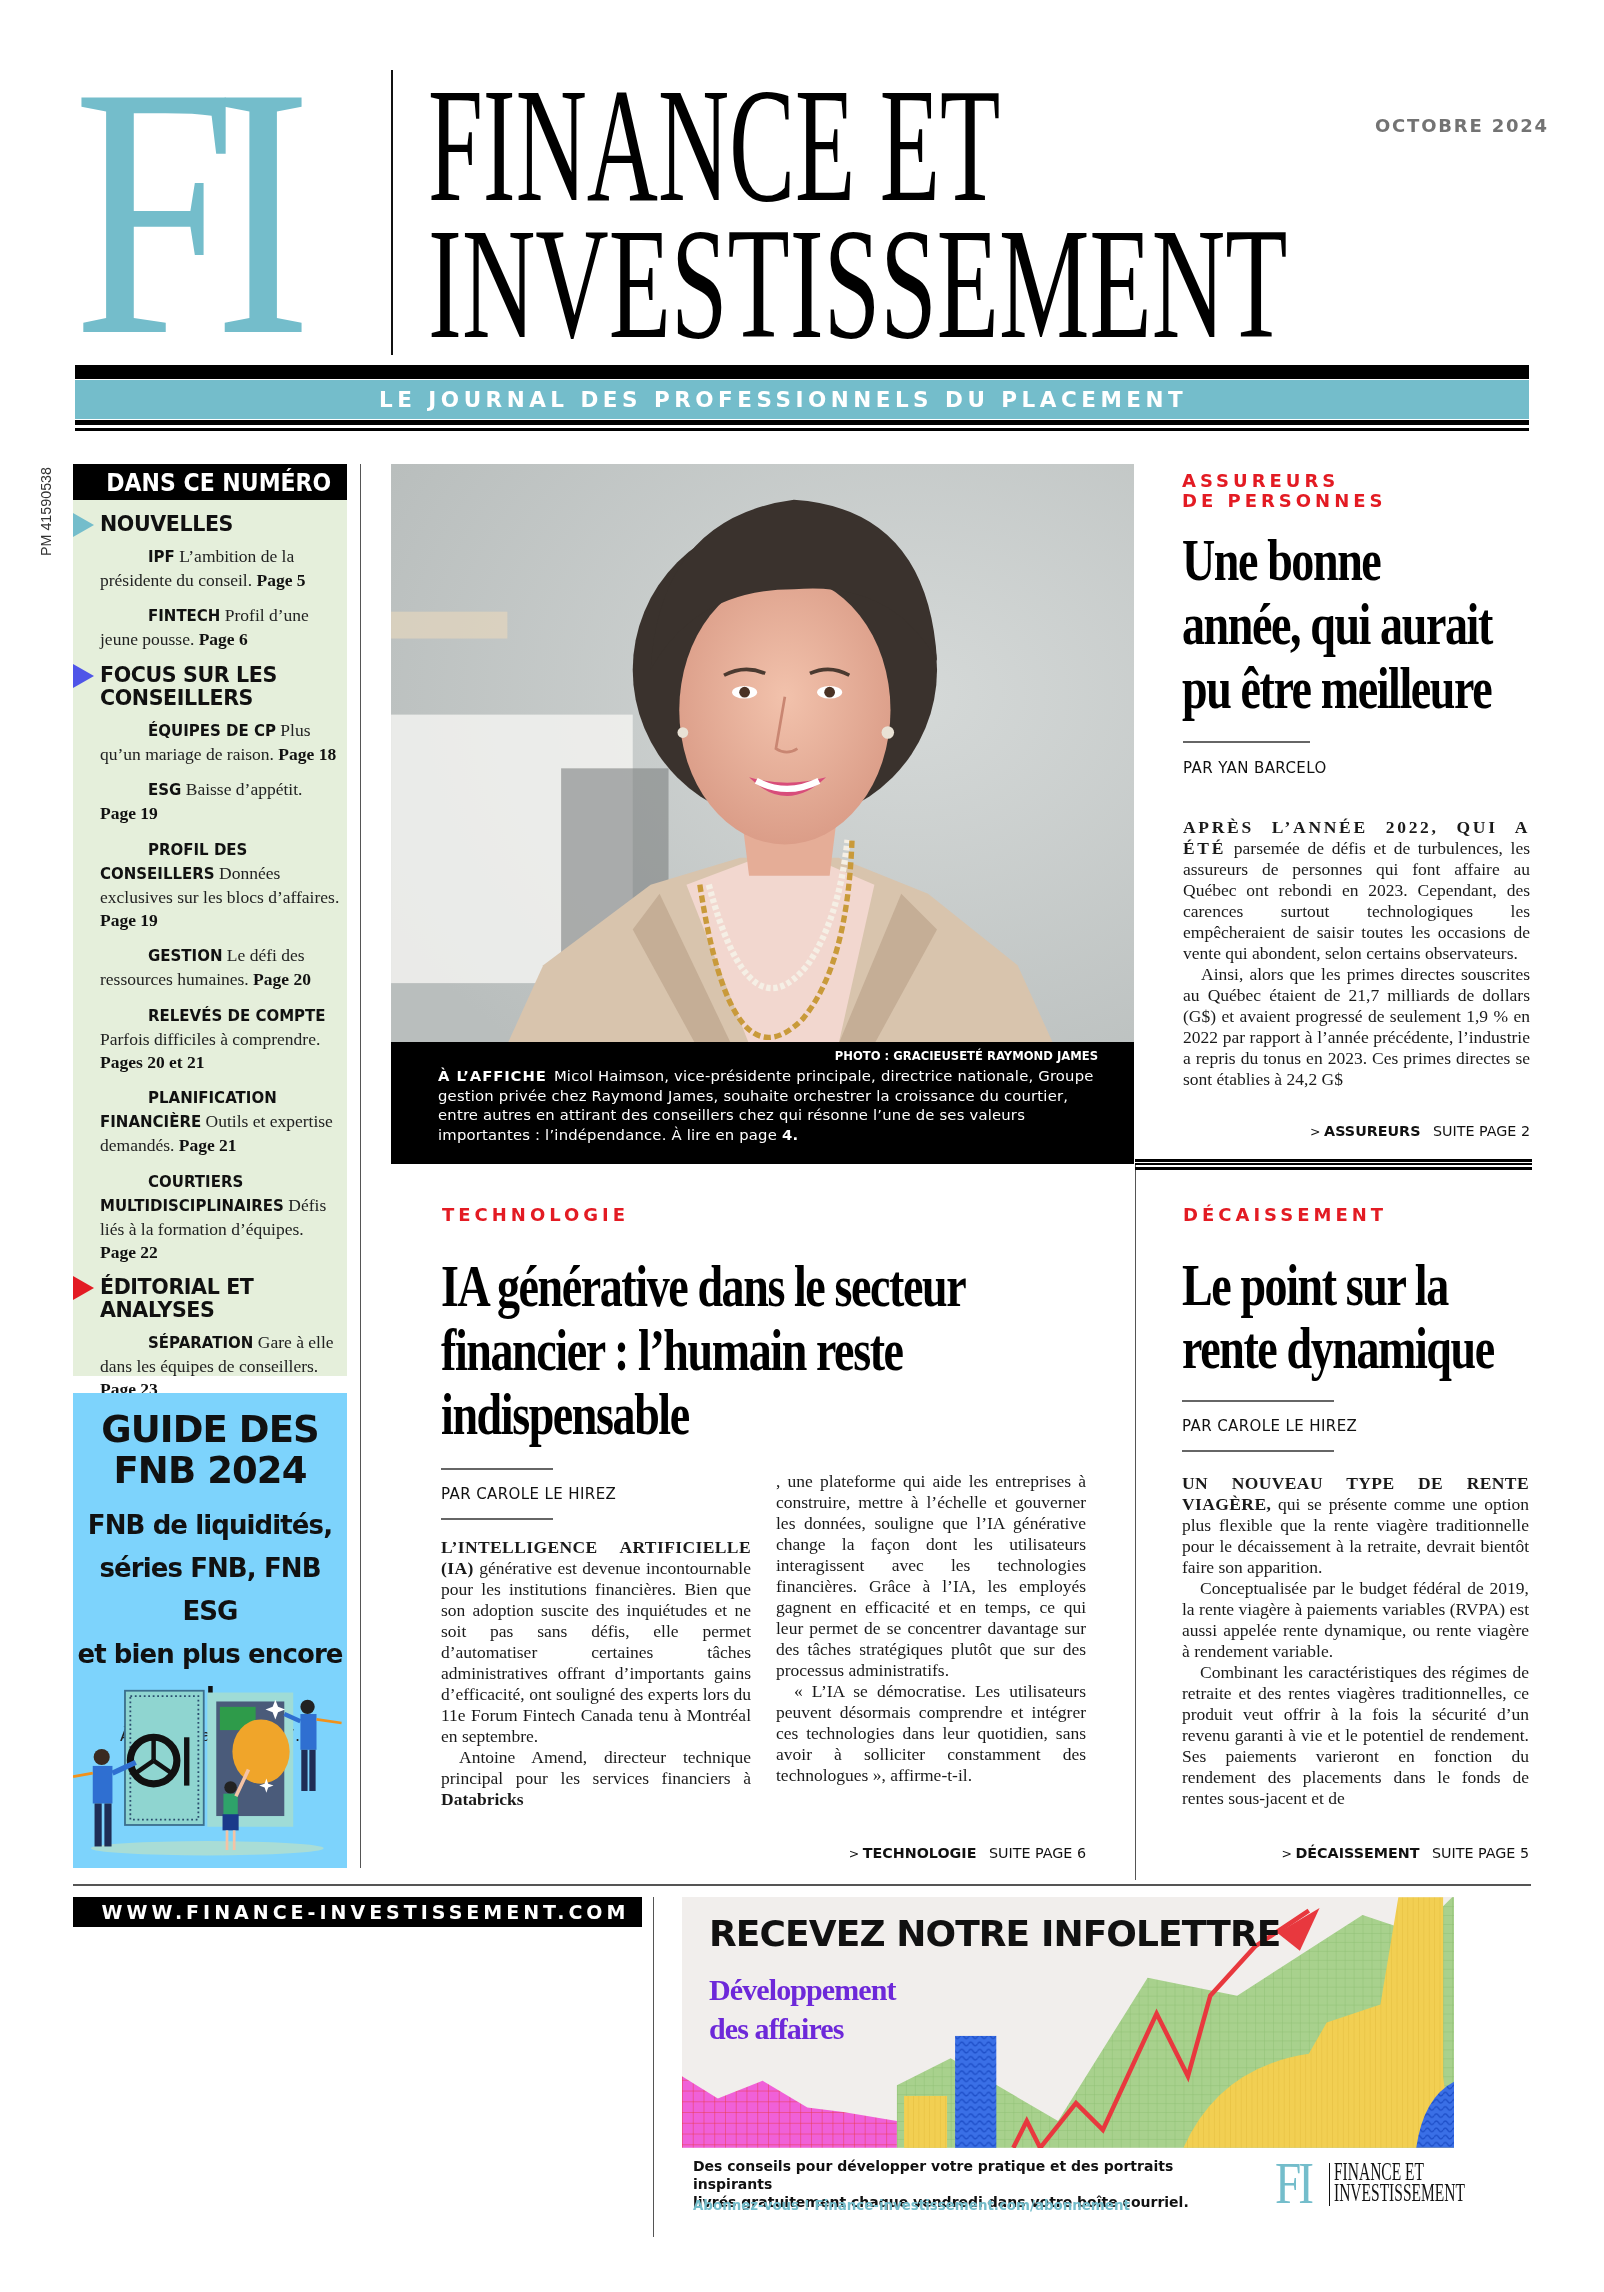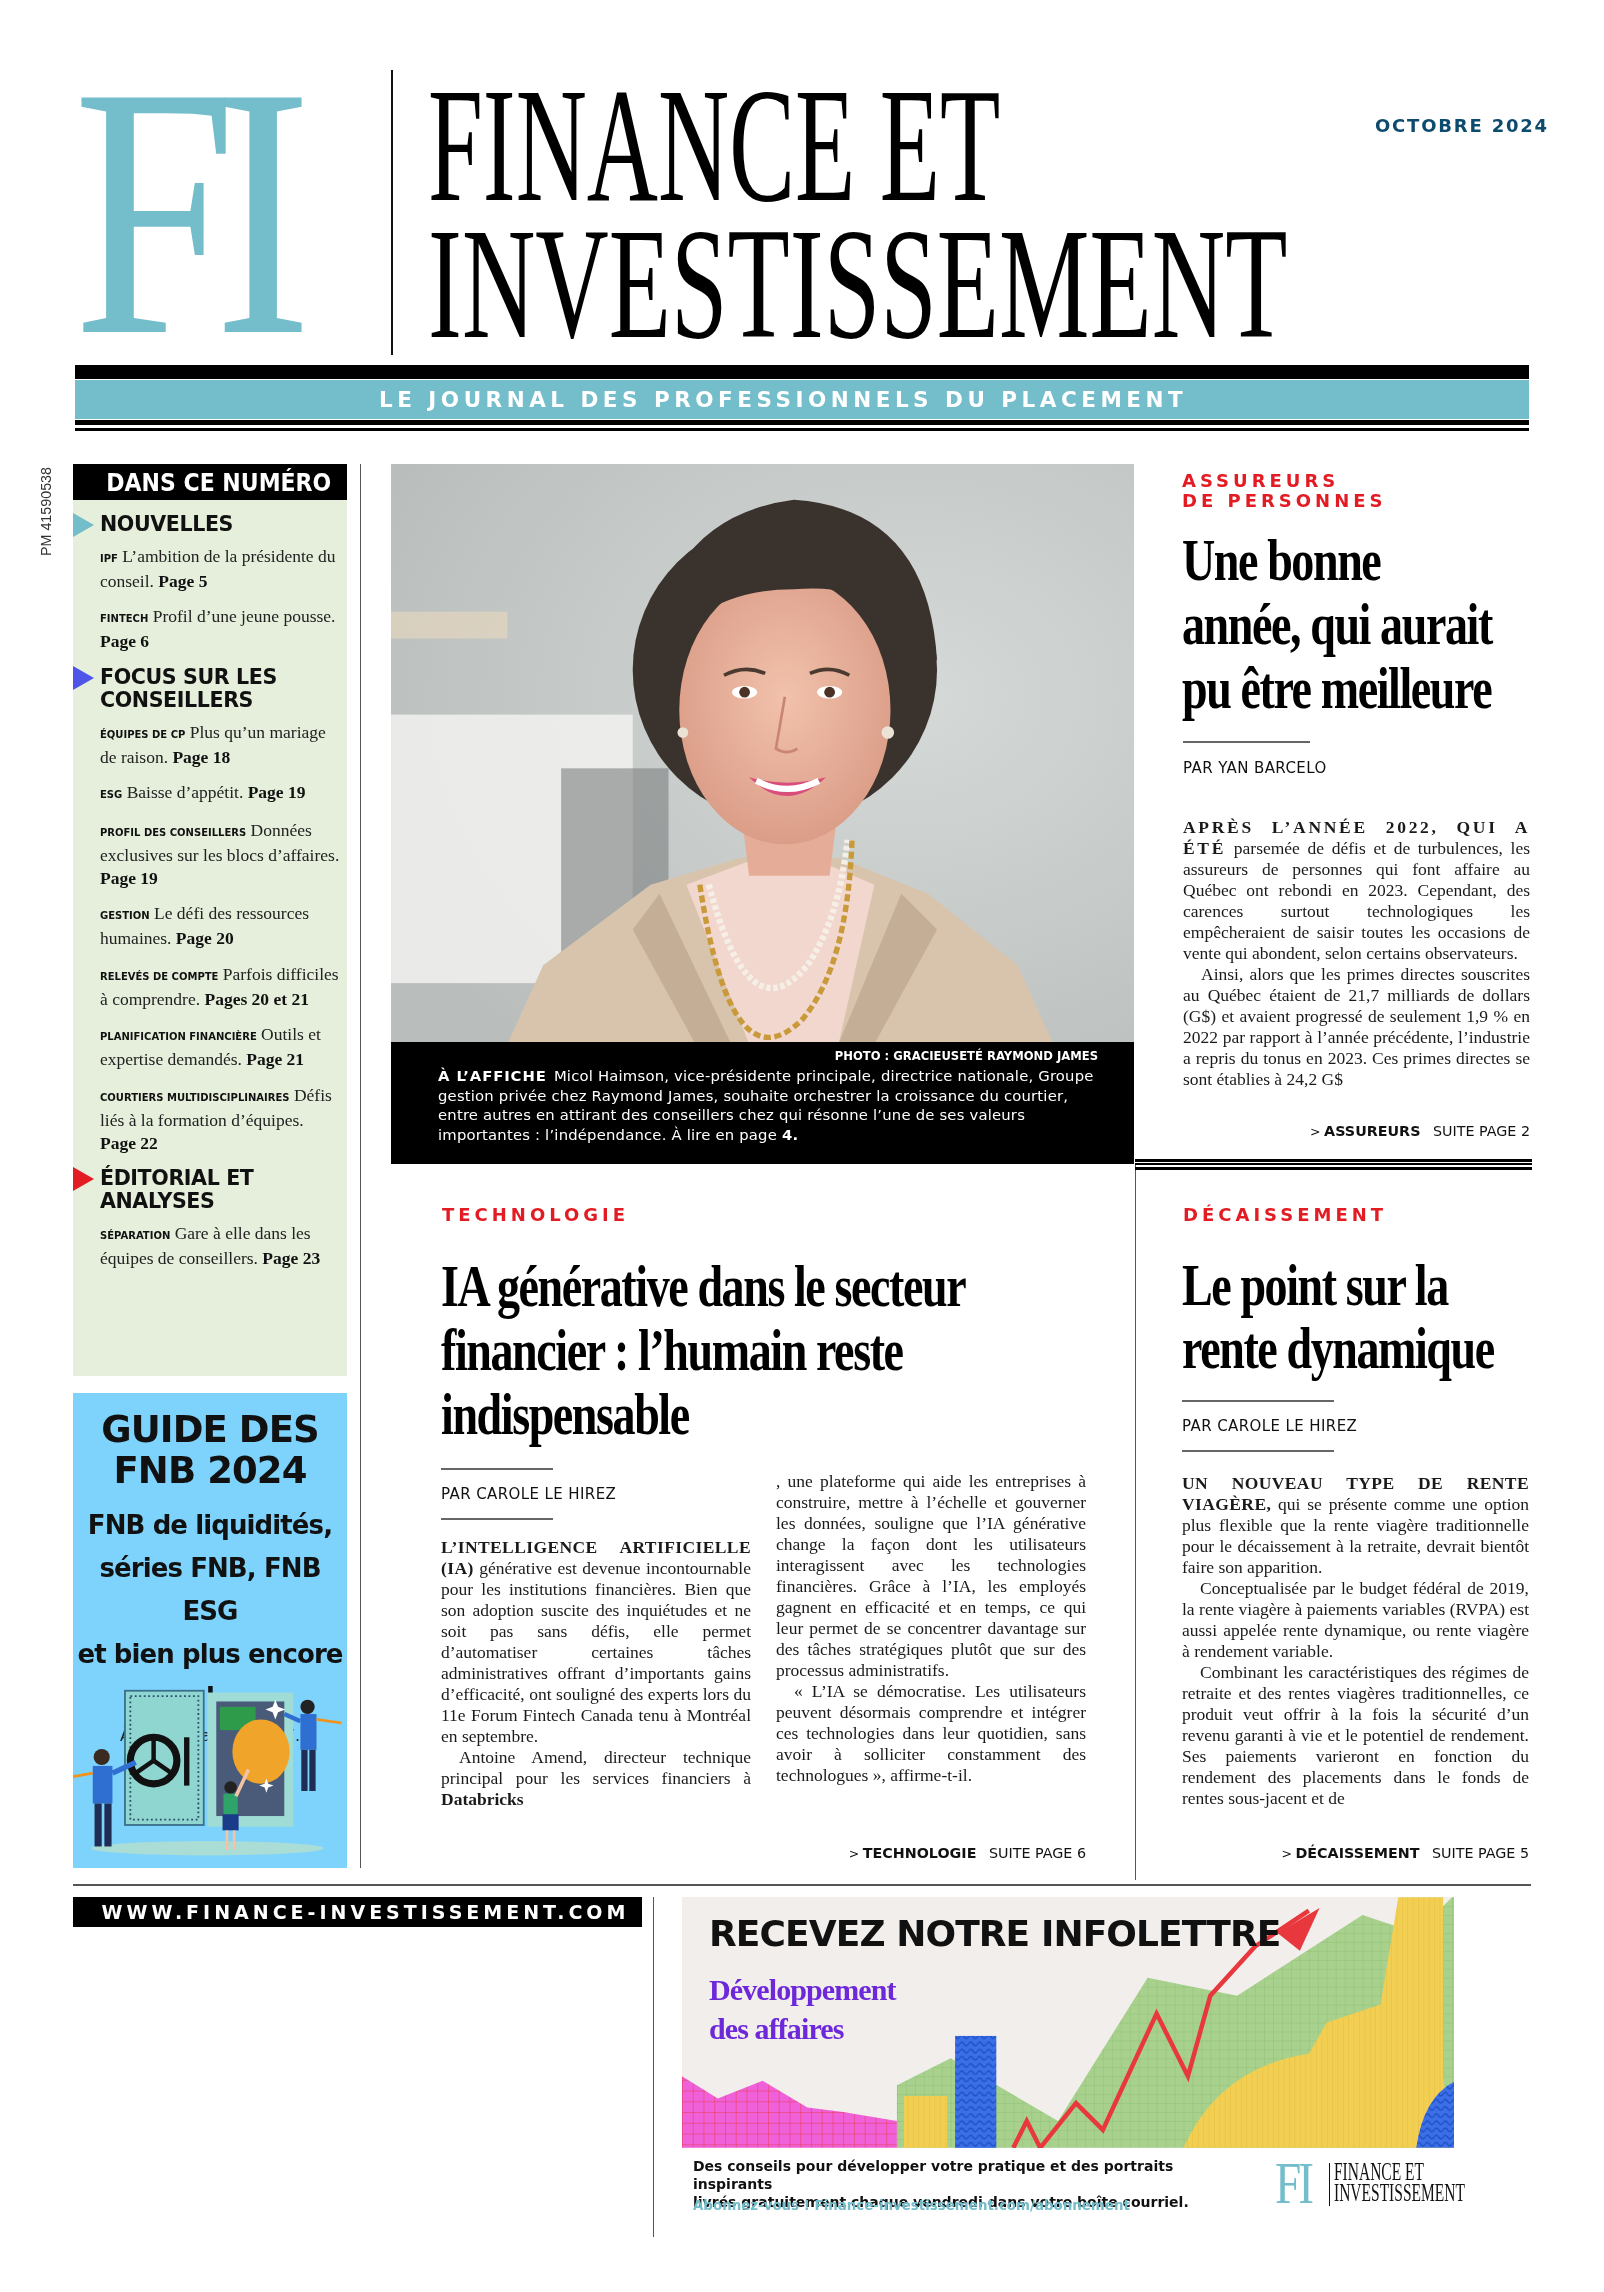--- a/index.html
+++ b/index.html
@@ -17,21 +17,21 @@
   }
   .logo-divider { left: 391px; top: 70px; width: 1.8px; height: 285px; background: #111; }
   .title-line {
     left: 428px; width: 1111px; font-family: "Liberation Serif", serif;
     color: #000; line-height: 1; white-space: nowrap; transform-origin: left top;
   }
   .title-1 { top: 64px; font-size: 159px; transform: scaleX(0.62) scaleY(1.02); }
   .title-2 { top: 204px; font-size: 159px; transform: scaleX(0.64) scaleY(1.0); }
   .issue-date {
     left: 1375px; top: 115px; font-family: "DejaVu Sans", sans-serif;
-    font-weight: bold; font-size: 18px; letter-spacing: 1.8px; color: #0c4a6e;
+    font-weight: bold; font-size: 18px; letter-spacing: 1.8px; color: #737373;
   }
   .mast-black { left: 75px; top: 365px; width: 1454px; height: 14.3px; background: #000; }
   .mast-blue {
     left: 75px; top: 380px; width: 1454px; height: 39px; background: #74bdcb;
     display: flex; align-items: center; justify-content: flex-start; padding-left: 304px;
   }
   .mast-blue span {
     font-family: "DejaVu Sans", sans-serif; font-weight: bold; color: #fff;
     font-size: 21.5px; letter-spacing: 4.5px;
   }
@@ -60,22 +60,22 @@
     line-height: 23px; margin: 7.2px 0 9px 0; position: relative; transform-origin: left;
     letter-spacing: -0.4px;
   }
   .toc-section .arrow {
     position: absolute; left: -27px; top: 0px; width: 0; height: 0;
     border-top: 12.5px solid transparent; border-bottom: 12.5px solid transparent;
     border-left: 21.5px solid #74bdcb;
   }
   .toc-item { font-size: 17.5px; line-height: 23px; margin-bottom: 12.5px; color: #222; }
   .toc-item .k {
-    font-family: "DejaVu Sans", sans-serif; font-weight: bold; font-size: 10px;
-    letter-spacing: 0px; color: #111;
+    font-family: "DejaVu Sans", sans-serif; font-weight: bold; font-size: 15px;
+    letter-spacing: 0px; color: #111; margin-left: 48px;
   }
   .toc-item .p { font-weight: bold; color: #111; }
 
   
   .guide { left: 73px; top: 1393px; width: 274px; height: 475px; background: #7dd3fc; text-align: center; }
   .guide-title {
     margin-top: 16px; font-family: "DejaVu Sans", sans-serif; font-weight: bold;
     font-size: 37px; line-height: 41px; color: #111; letter-spacing: -0.9px;
   }
   .guide-sub {

